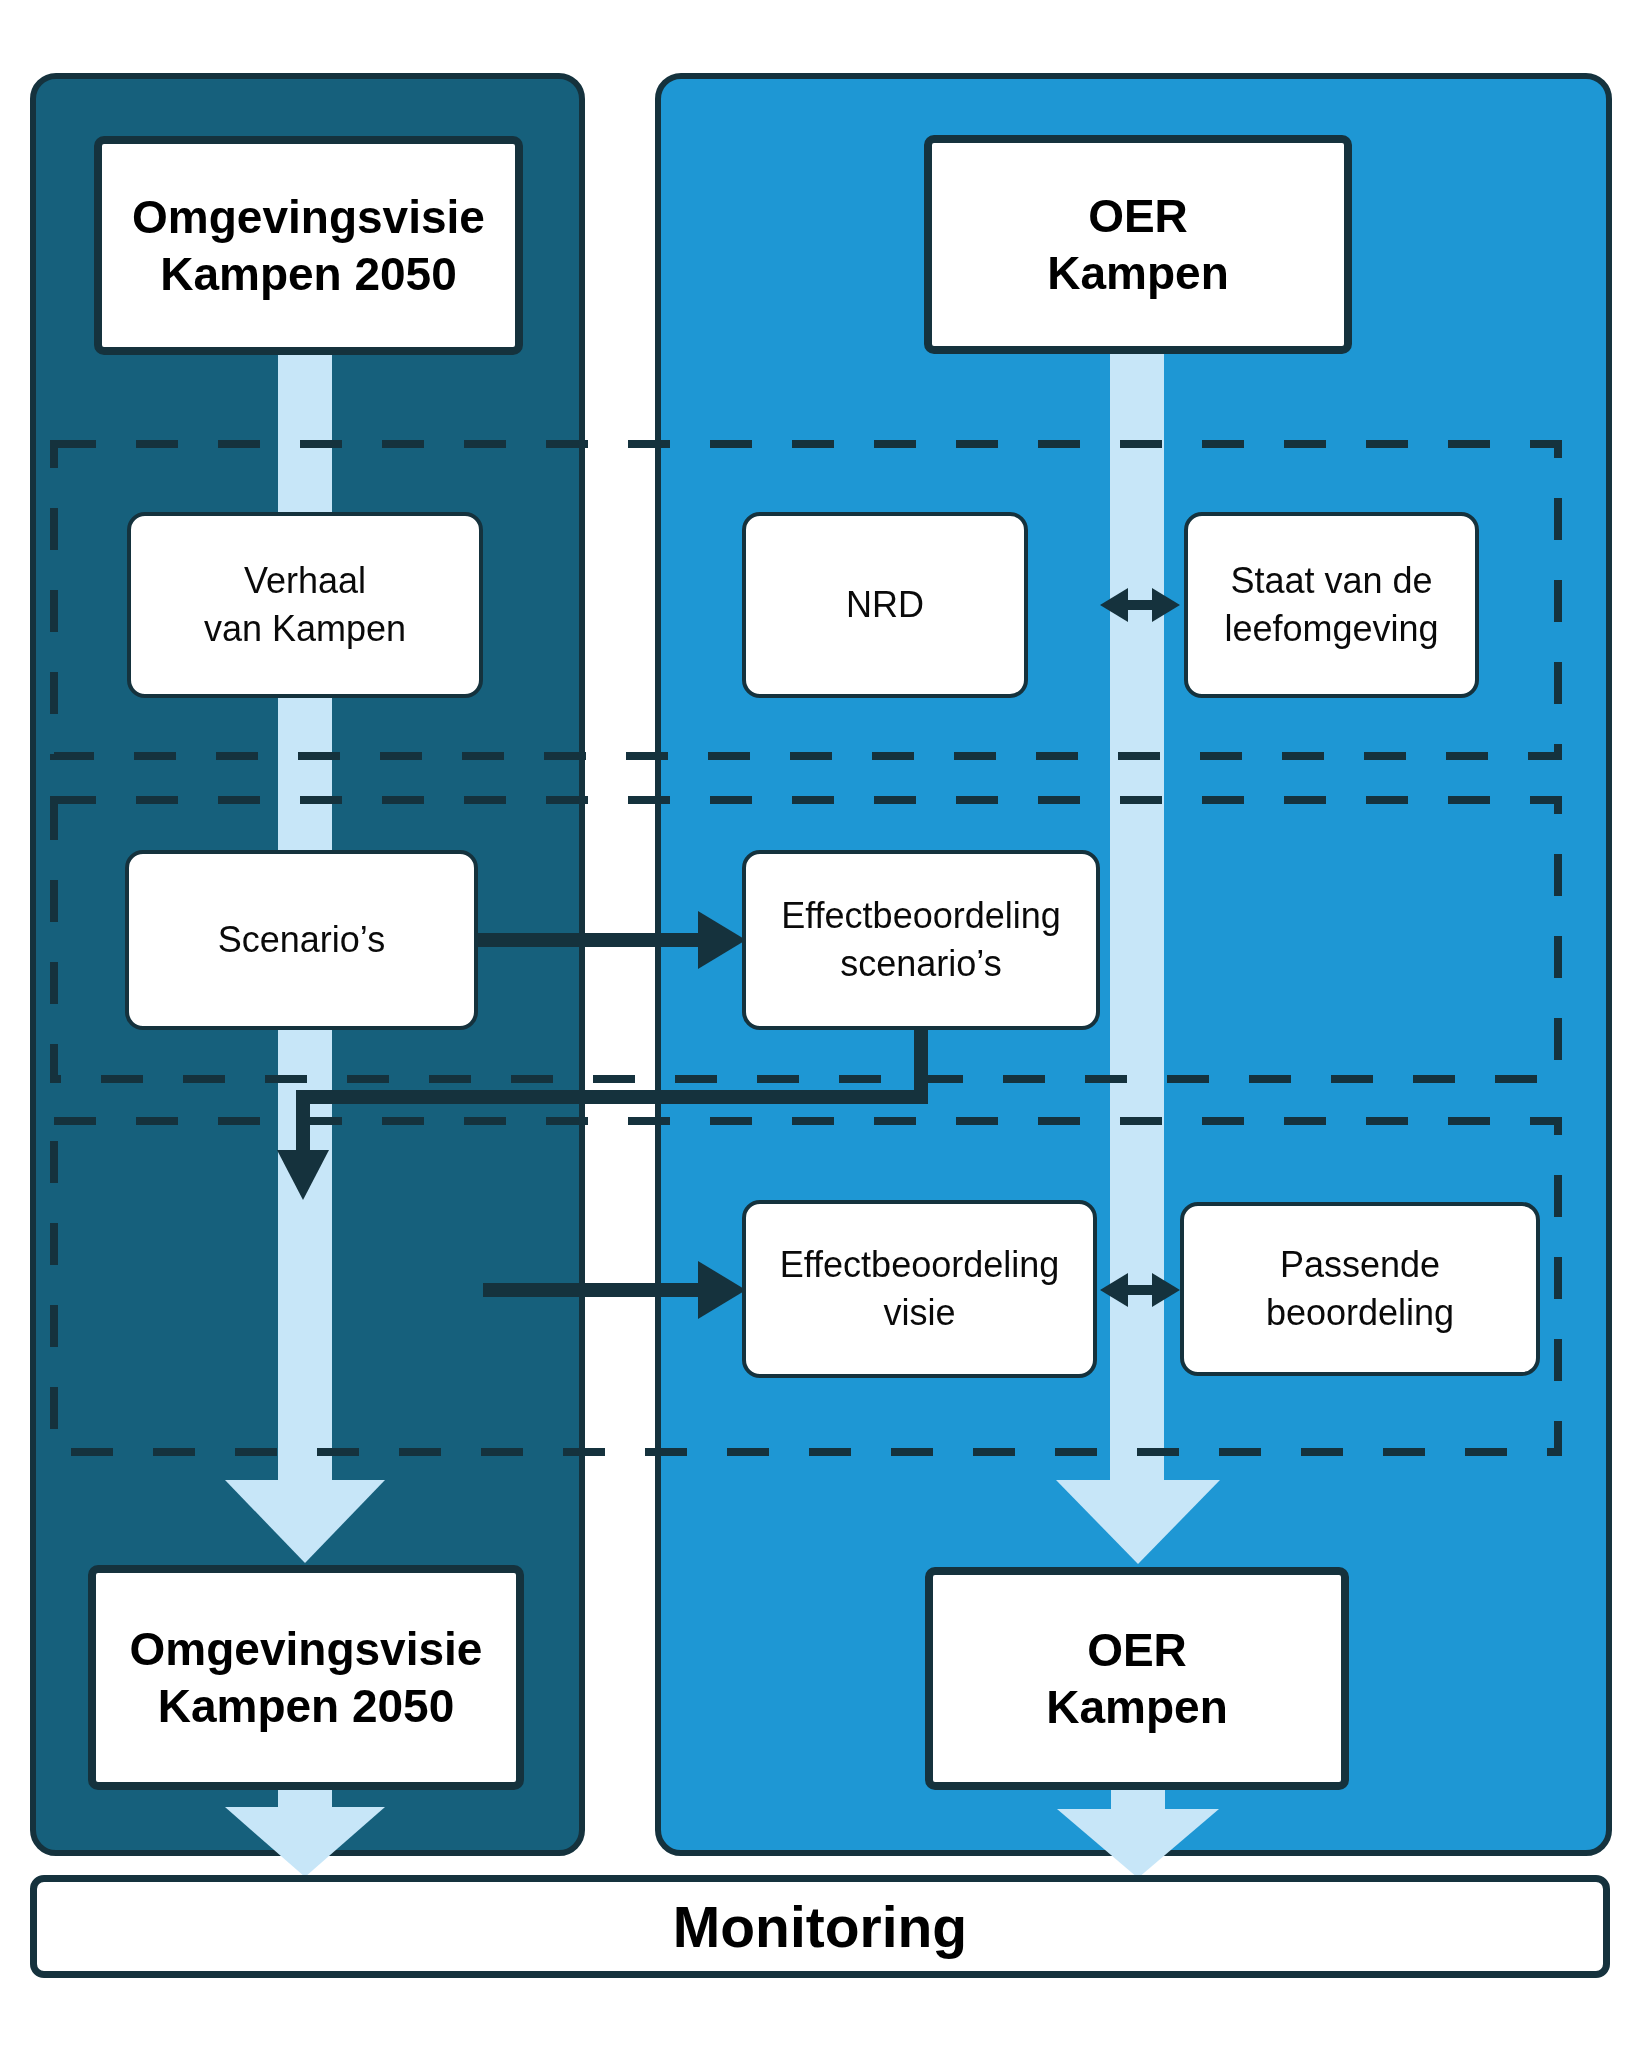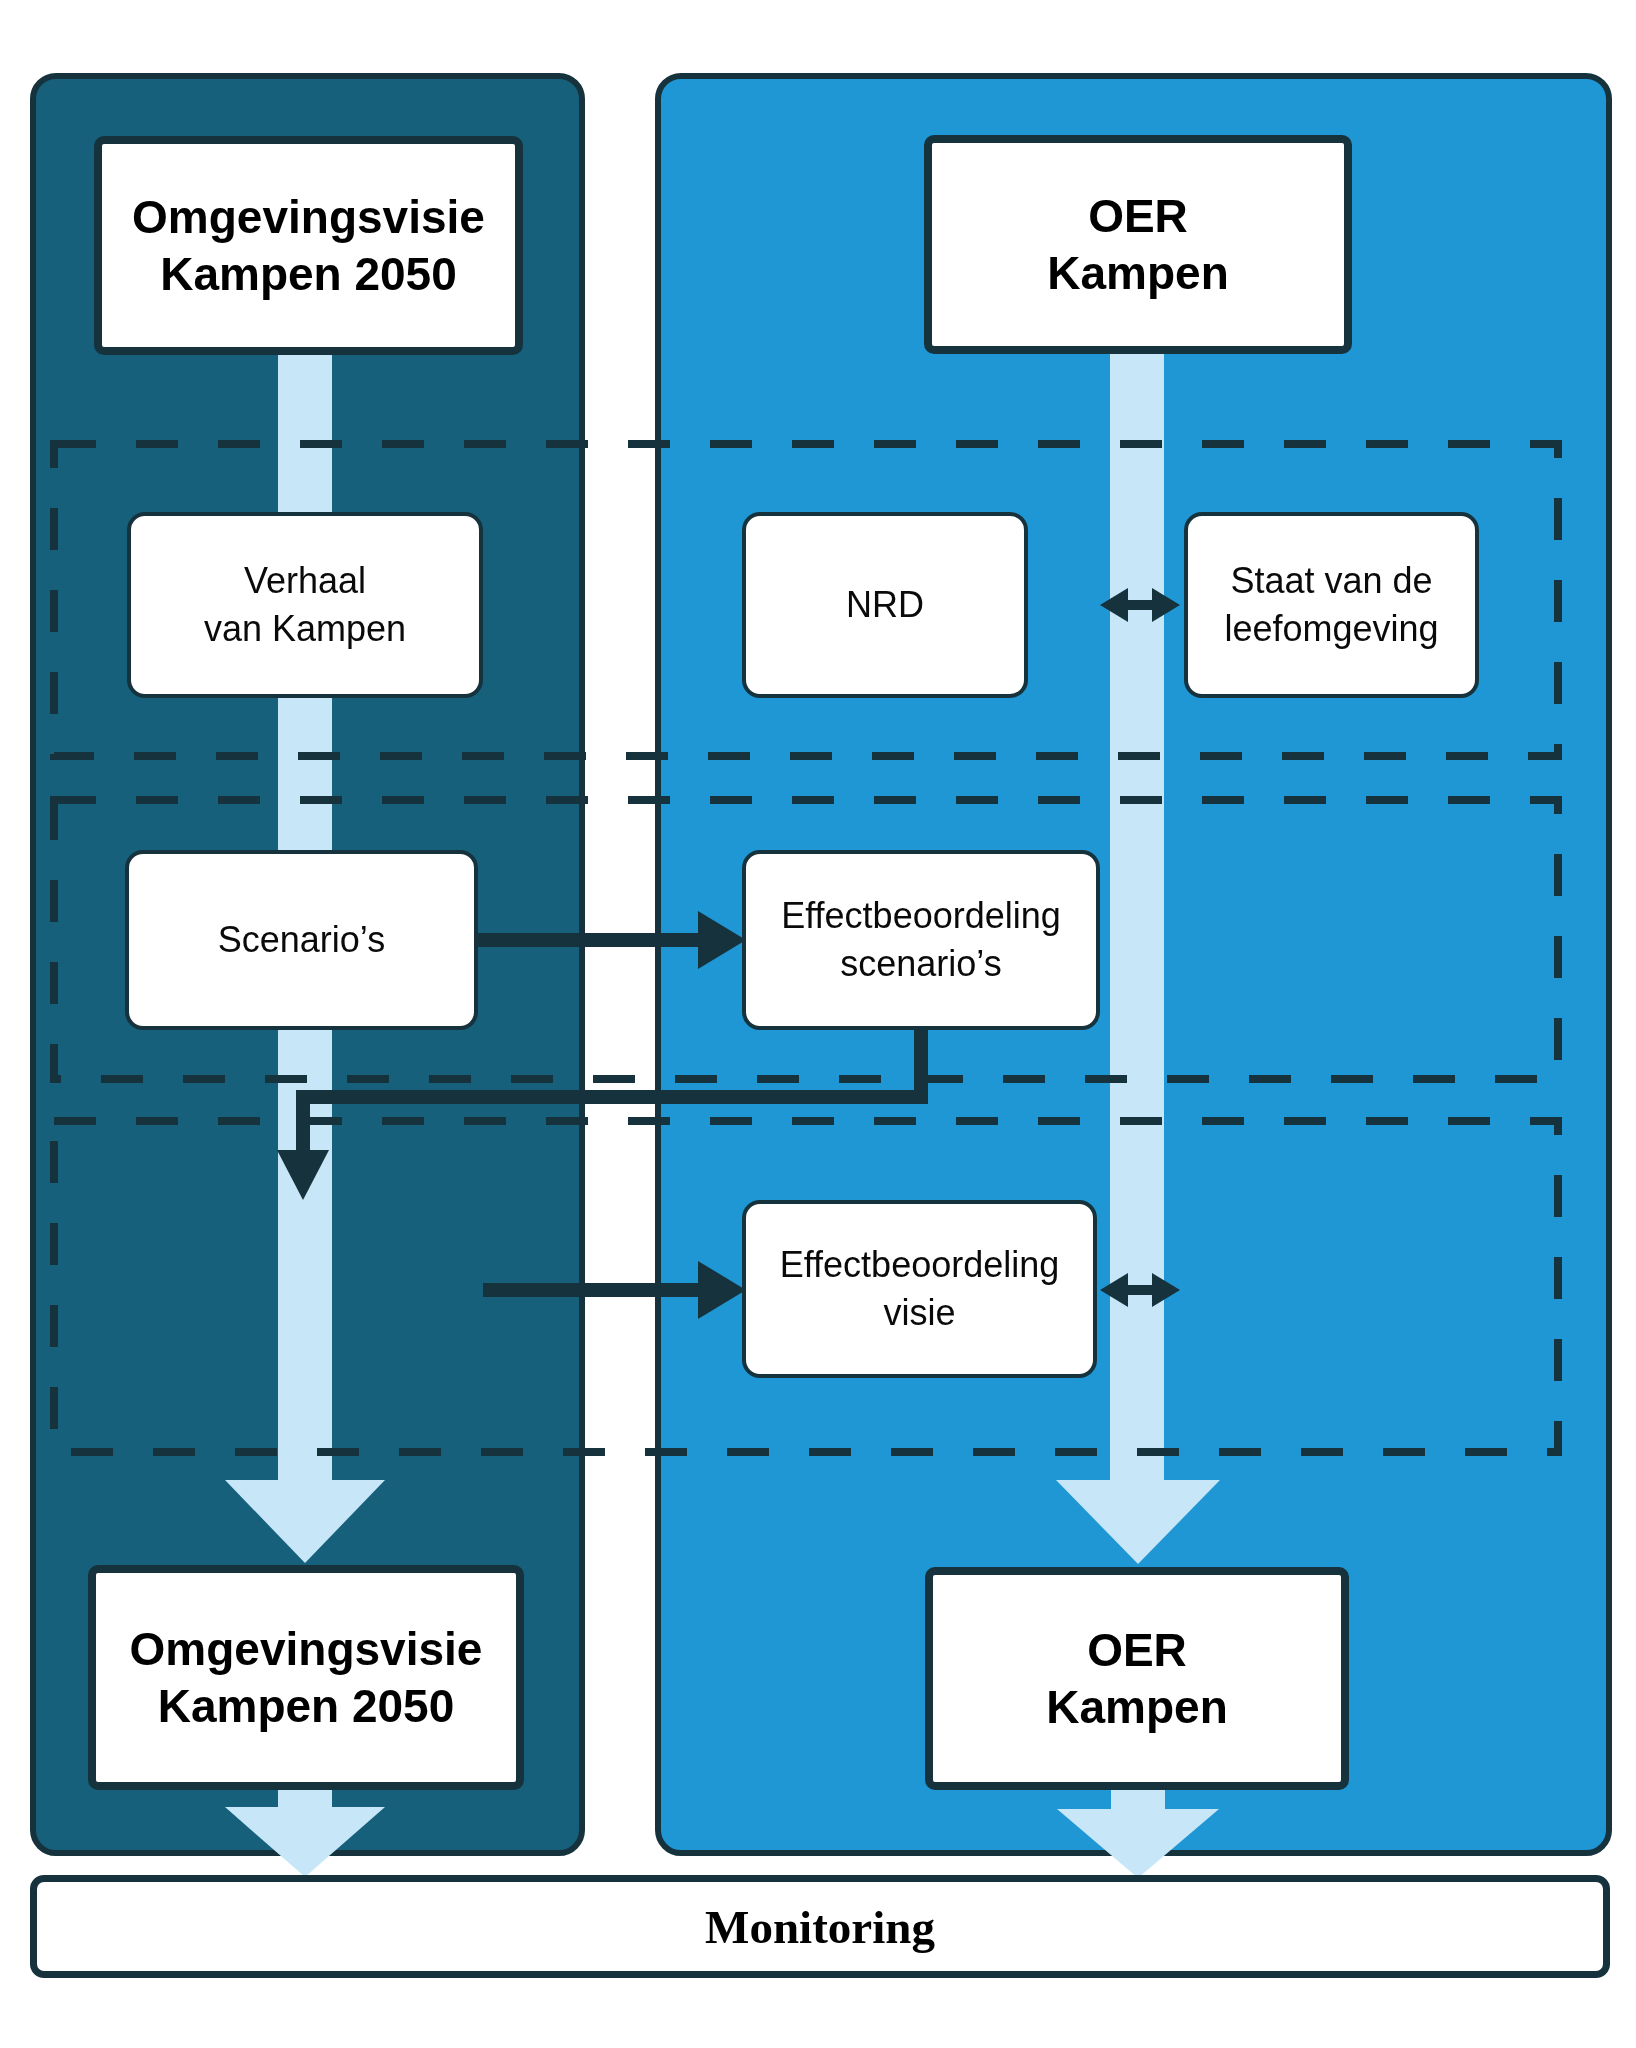--- a/index.html
+++ b/index.html
@@ -51,21 +51,21 @@
   .box.big .lbl{font-weight:bold;font-size:46px;line-height:1.22;color:#000;}
   .bar{
     position:absolute;
     left:30px;top:1875px;width:1580px;height:103px;
     box-sizing:border-box;
     background:var(--box-bg);
     border:7px solid var(--stroke);
     border-radius:14px;
     display:flex;align-items:center;justify-content:center;
   }
-  .bar .lbl{font-weight:bold;font-size:47px;color:#000;font-family:Liberation Serif, serif;}
+  .bar .lbl{font-weight:bold;font-size:57px;color:#000;}
 </style>
 </head>
 <body>
 
 <div class="stage">
 
   <div class="panel left"></div>
   <div class="panel right"></div>
 
   <svg class="overlay" viewBox="0 0 1636 2048">
@@ -141,20 +141,24 @@
 leefomgeving</span>
   </div>
   <div class="box" style="left:742px;top:850px;width:358px;height:180px;">
     <span class="lbl">Effectbeoordeling
 scenario’s</span>
   </div>
   <div class="box" style="left:742px;top:1200px;width:355px;height:178px;">
     <span class="lbl">Effectbeoordeling
 visie</span>
   </div>
+  <div class="box" style="left:1180px;top:1202px;width:360px;height:174px;">
+    <span class="lbl">Passende
+beoordeling</span>
+  </div>
   <div class="box big" style="left:925px;top:1567px;width:424px;height:223px;">
     <span class="lbl">OER
 Kampen</span>
   </div>
 
   <div class="bar">
     <span class="lbl">Monitoring</span>
   </div>
 
 </div>

